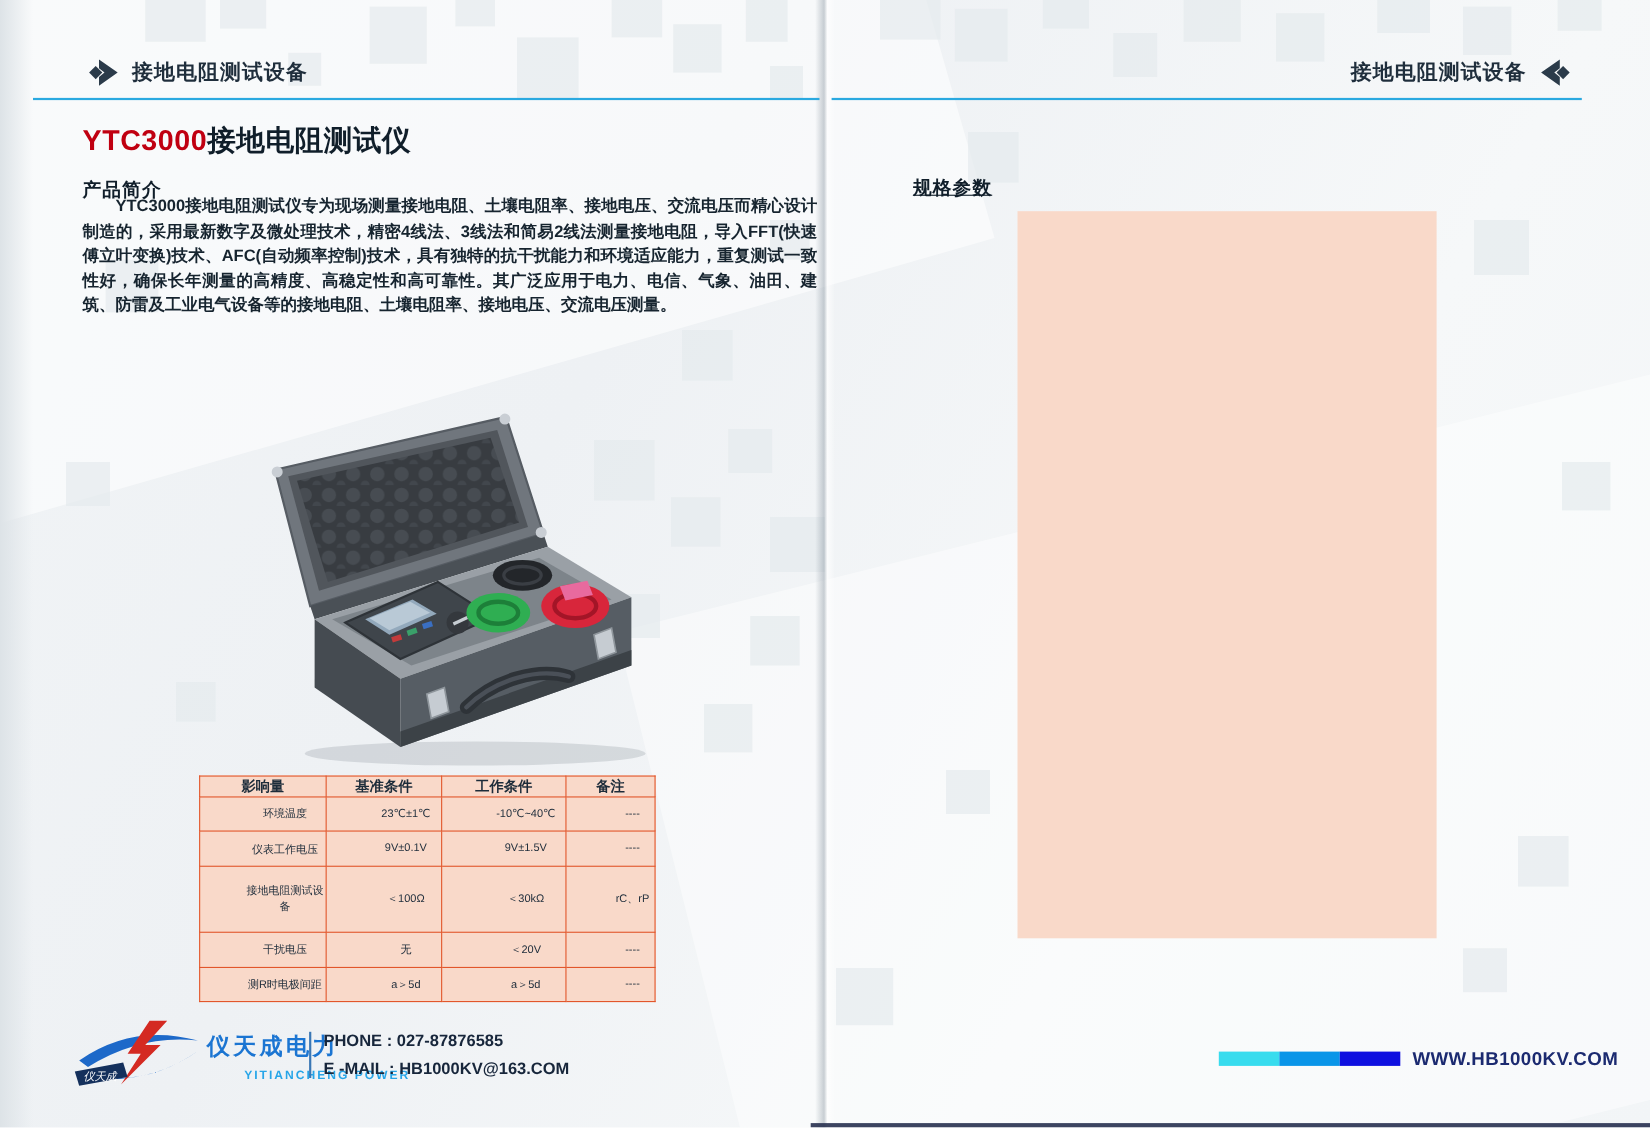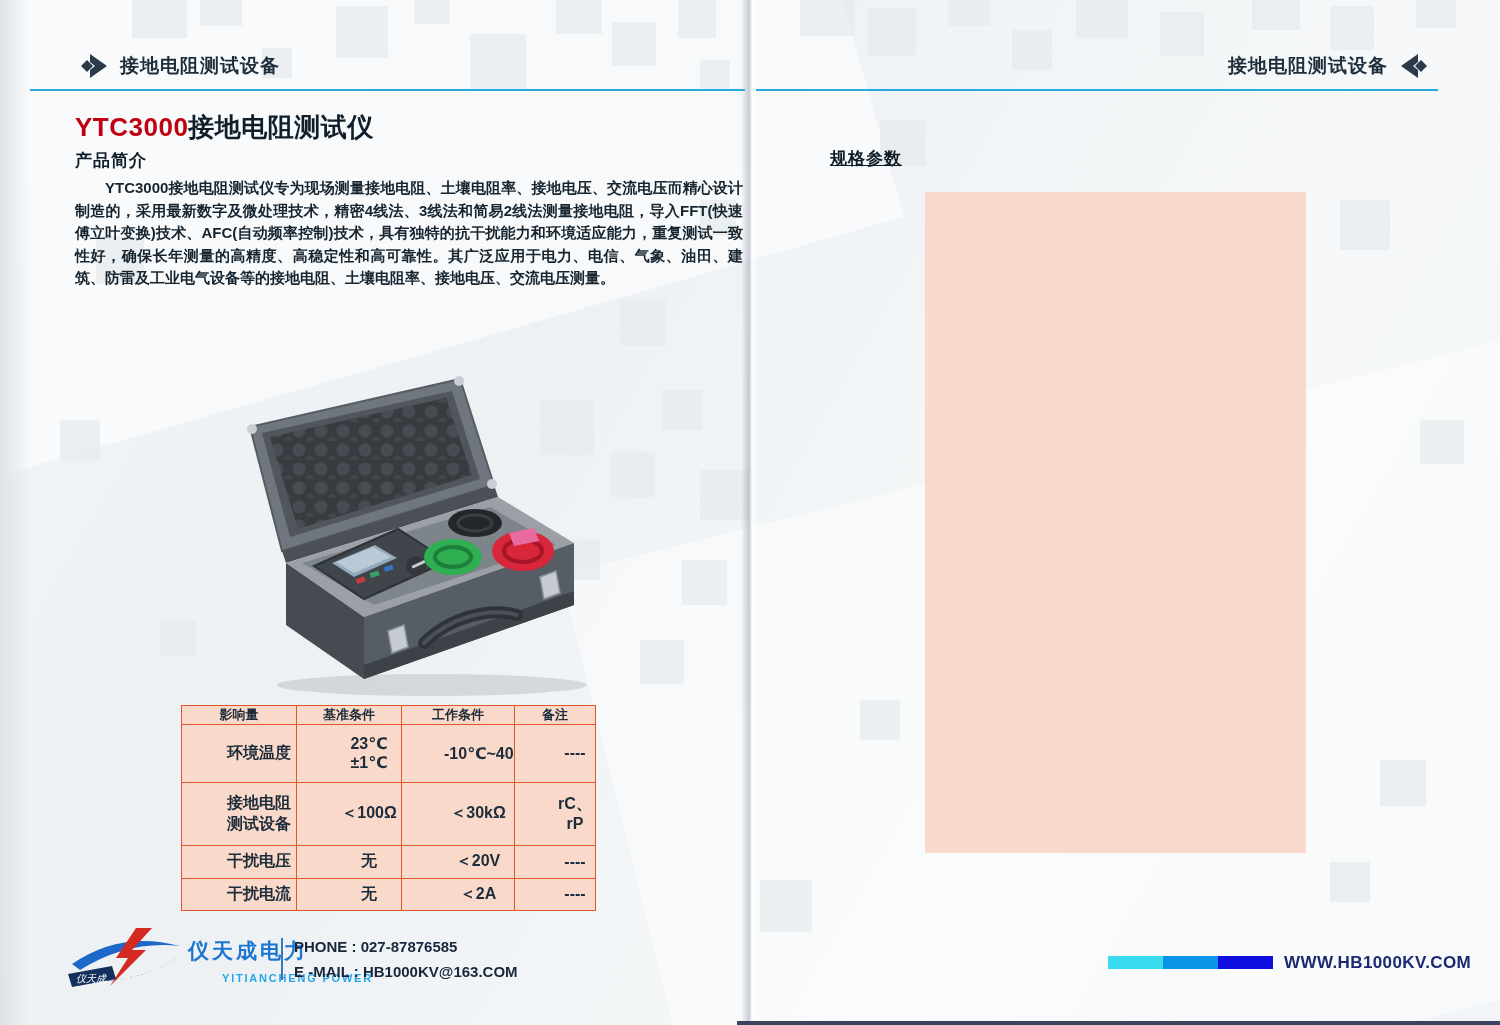--- a/index.html
+++ b/index.html
@@ -27,35 +27,35 @@
        color:#1f2e3c;font-size:19px;font-weight:bold;letter-spacing:1px;}
   .hdr-l{left:78px;}
   .hdr-r{right:70px;}
   .blue-line{position:absolute;top:89px;height:2px;background:#2aa9e0;}
   .bl-l{left:30px;width:715px;}
   .bl-r{left:756px;width:682px;}
 
   
   .title{position:absolute;left:75px;top:110px;font-size:26px;font-weight:bold;color:#101e2a;letter-spacing:.5px;}
   .title .red{color:#c00011;}
-  .sec-h{position:absolute;font-size:17px;font-weight:bold;color:#101e2a;letter-spacing:1px;}
+  .sec-h{position:absolute;font-size:17px;font-weight:bold;color:#101e2a;letter-spacing:1px;margin-top:12px;}
   .sec-h.intro{left:75px;top:149px;}
   .sec-h.specs{left:830px;top:147px;text-decoration:underline;}
   .paras{position:absolute;left:75px;top:177px;width:668px;font-size:15px;line-height:22.5px;
          color:#16242f;font-weight:600;text-align:justify;}
   .paras p{margin:0;text-indent:2em;}
 
   .product{position:absolute;left:222px;top:365px;width:395px;height:335px;}
 
   table{border-collapse:collapse;table-layout:fixed;}
   .inf-table{position:absolute;left:181px;top:705px;width:414px;height:206px;background:#f9d9c9;}
   .inf-table th,.inf-table td{border:1px solid #e2562b;text-align:center;vertical-align:middle;
       color:#1d2c3a;padding:0 2px;overflow:hidden;}
   .inf-table th{font-size:13px;font-weight:bold;}
-  .inf-table td{font-size:16px;font-weight:700;padding-left:42px;}
+  .inf-table td{font-size:10px;font-weight:400;padding-left:42px;}
 
   .spec-table{position:absolute;left:925px;top:192px;width:381px;height:661px;background:#f9d9c9;}
 
   
   .logo{position:absolute;left:66px;top:926px;width:122px;height:66px;}
   .company{position:absolute;left:188px;top:937px;}
   .company .cn{font-size:21px;font-weight:bold;color:#1b75d2;letter-spacing:3px;}
   .company .en{font-size:11px;font-weight:bold;color:#27a5e8;letter-spacing:1.8px;margin-top:7px;margin-left:34px;}
   .fdiv{position:absolute;left:281px;top:938px;width:2px;height:42px;background:#3a77b5;}
   .contact{position:absolute;left:294px;top:934px;font-size:15px;font-weight:bold;color:#17263b;line-height:25px;}
@@ -216,35 +216,41 @@
         </tr>
       </thead>
     <tbody>
         <tr>
           <td>环境温度</td>
           <td>23℃±1℃</td>
           <td>-10℃~40℃</td>
           <td>----</td>
         </tr>
         <tr>
+          <td>仪表工作电压</td>
+          <td>9V±0.1V</td>
+          <td>9V±1.5V</td>
+          <td>----</td>
+        </tr>
+        <tr>
           <td>接地电阻测试设备</td>
           <td>＜100Ω</td>
           <td>＜30kΩ</td>
           <td>rC、rP</td>
         </tr>
         <tr>
           <td>干扰电压</td>
           <td>无</td>
           <td>＜20V</td>
           <td>----</td>
         </tr>
         <tr>
-          <td>干扰电流</td>
-          <td>无</td>
-          <td>＜2A</td>
+          <td>测R时电极间距</td>
+          <td>a＞5d</td>
+          <td>a＞5d</td>
           <td>----</td>
         </tr>
       </tbody>
   </table>
 
   <div class="sec-h specs">规格参数</div>
   <table class="spec-table">
     <tbody></tbody>
   </table>
 

